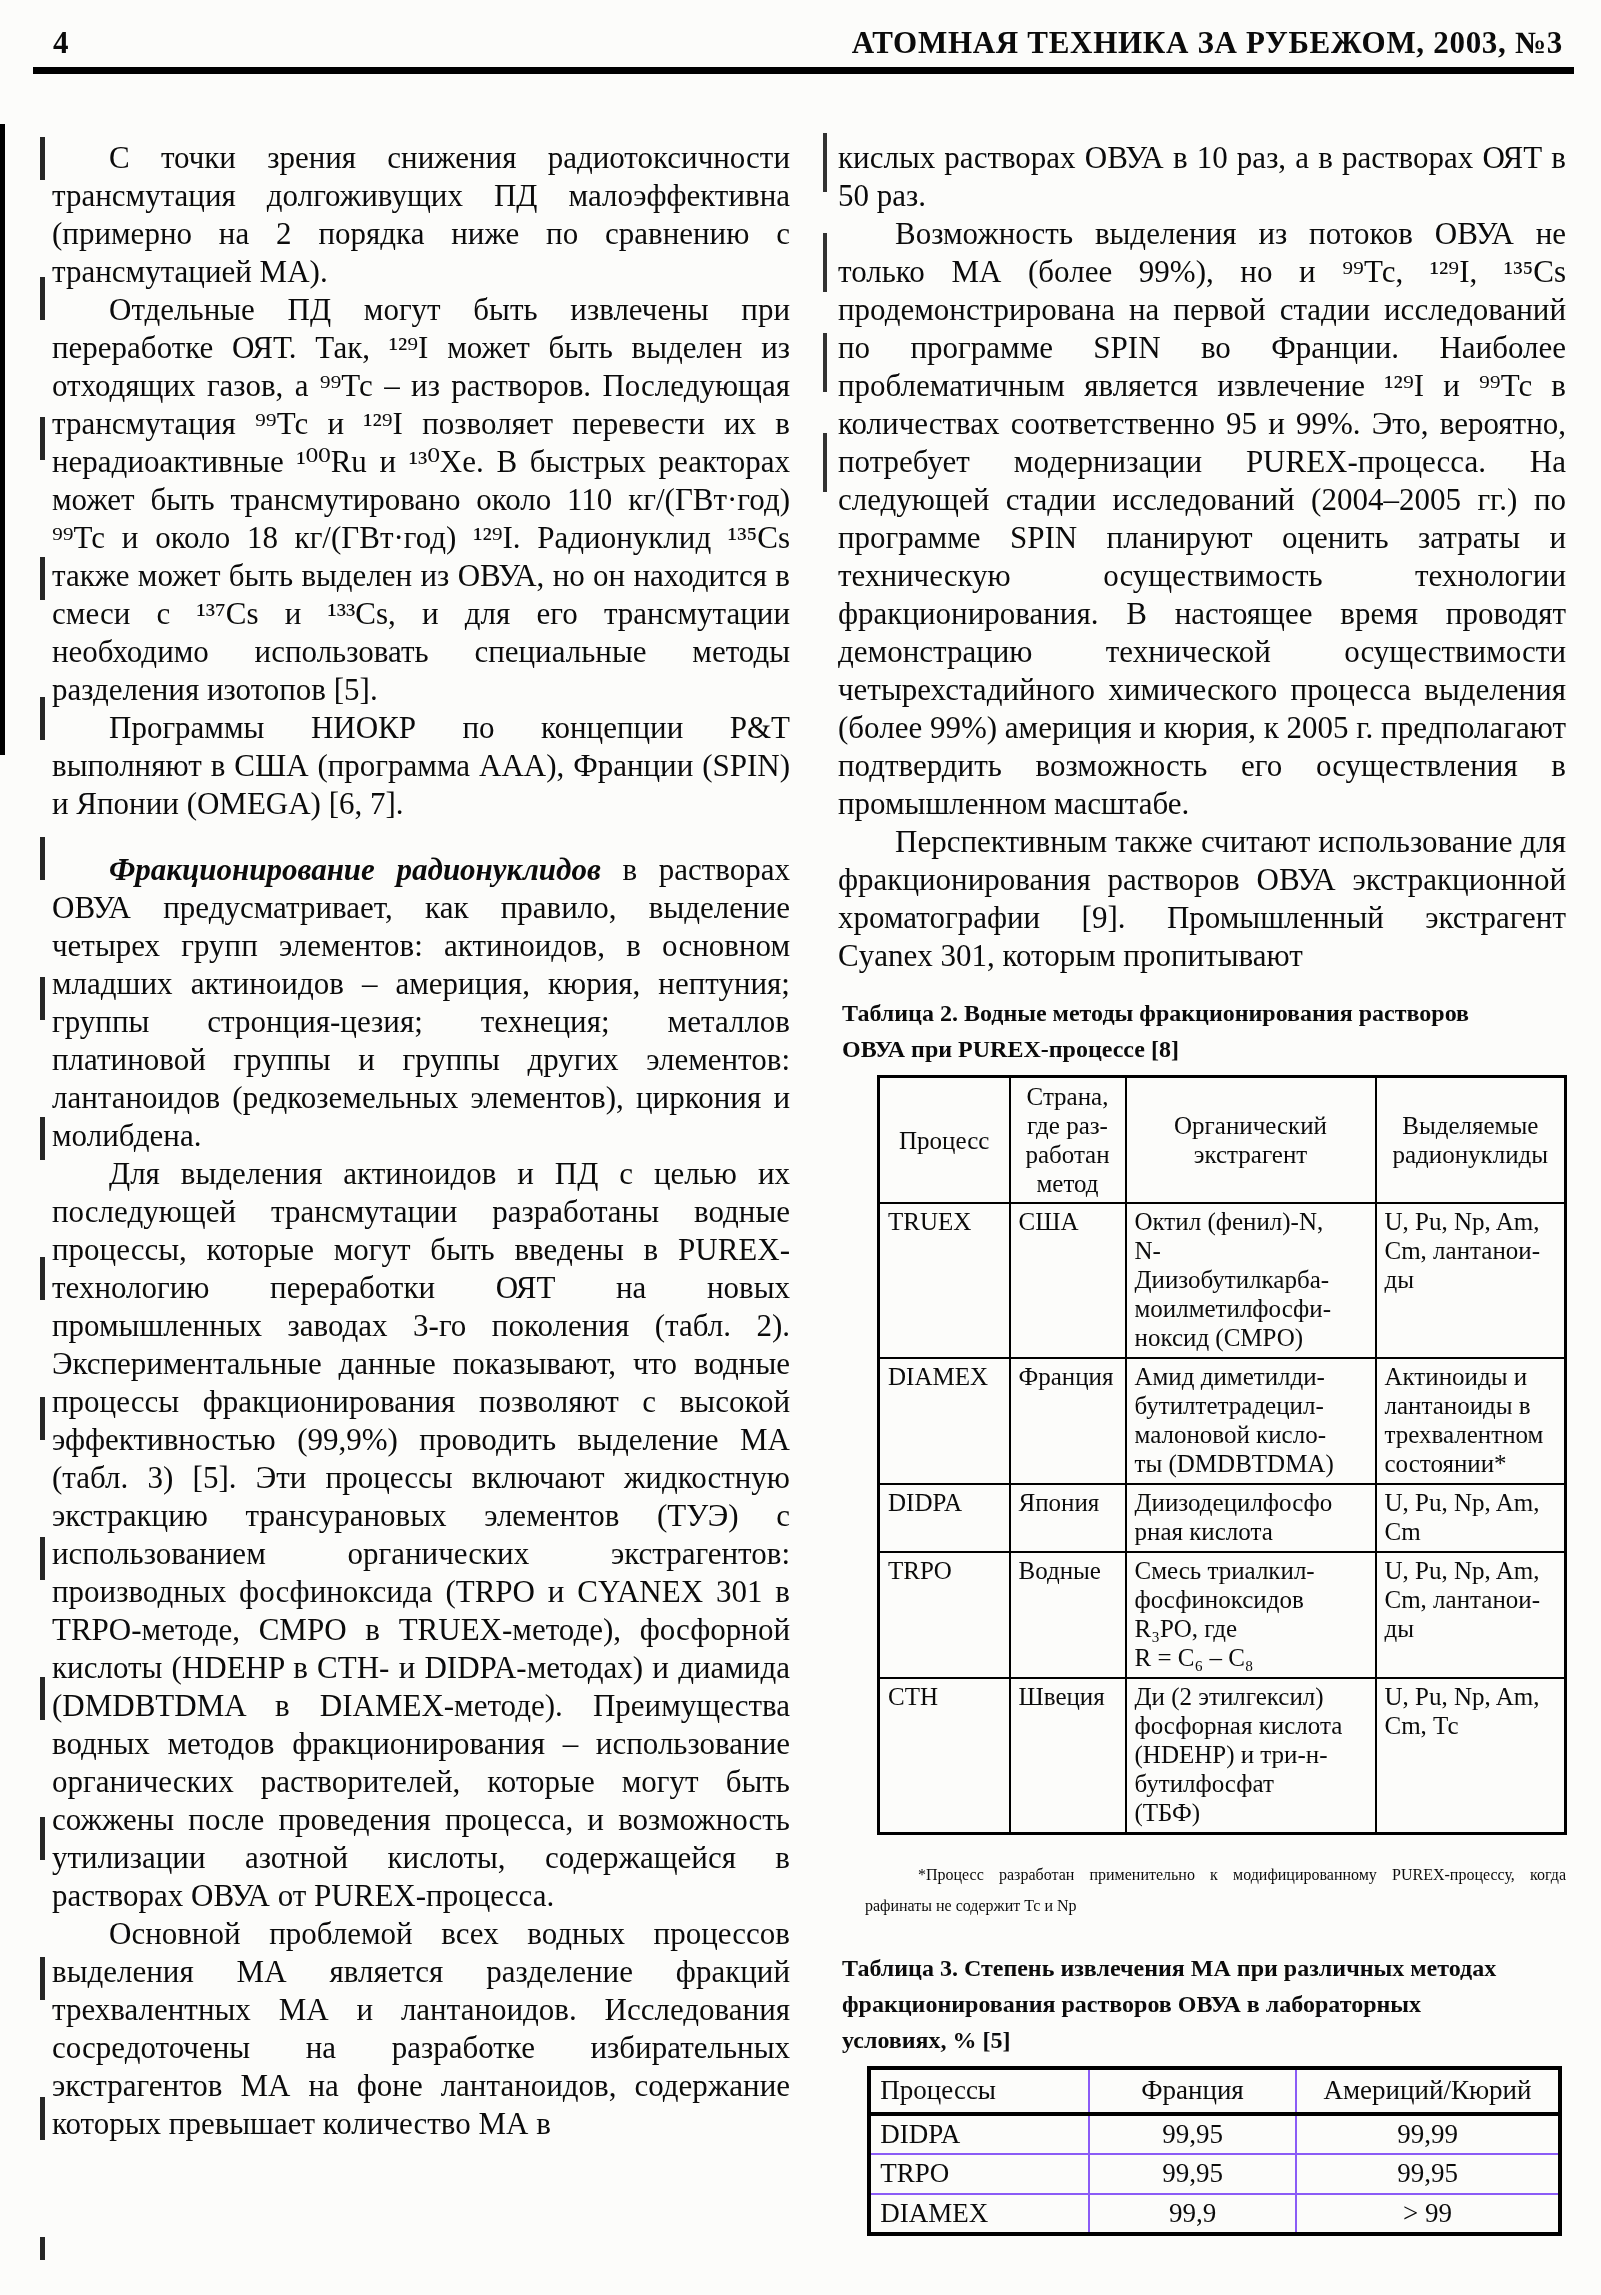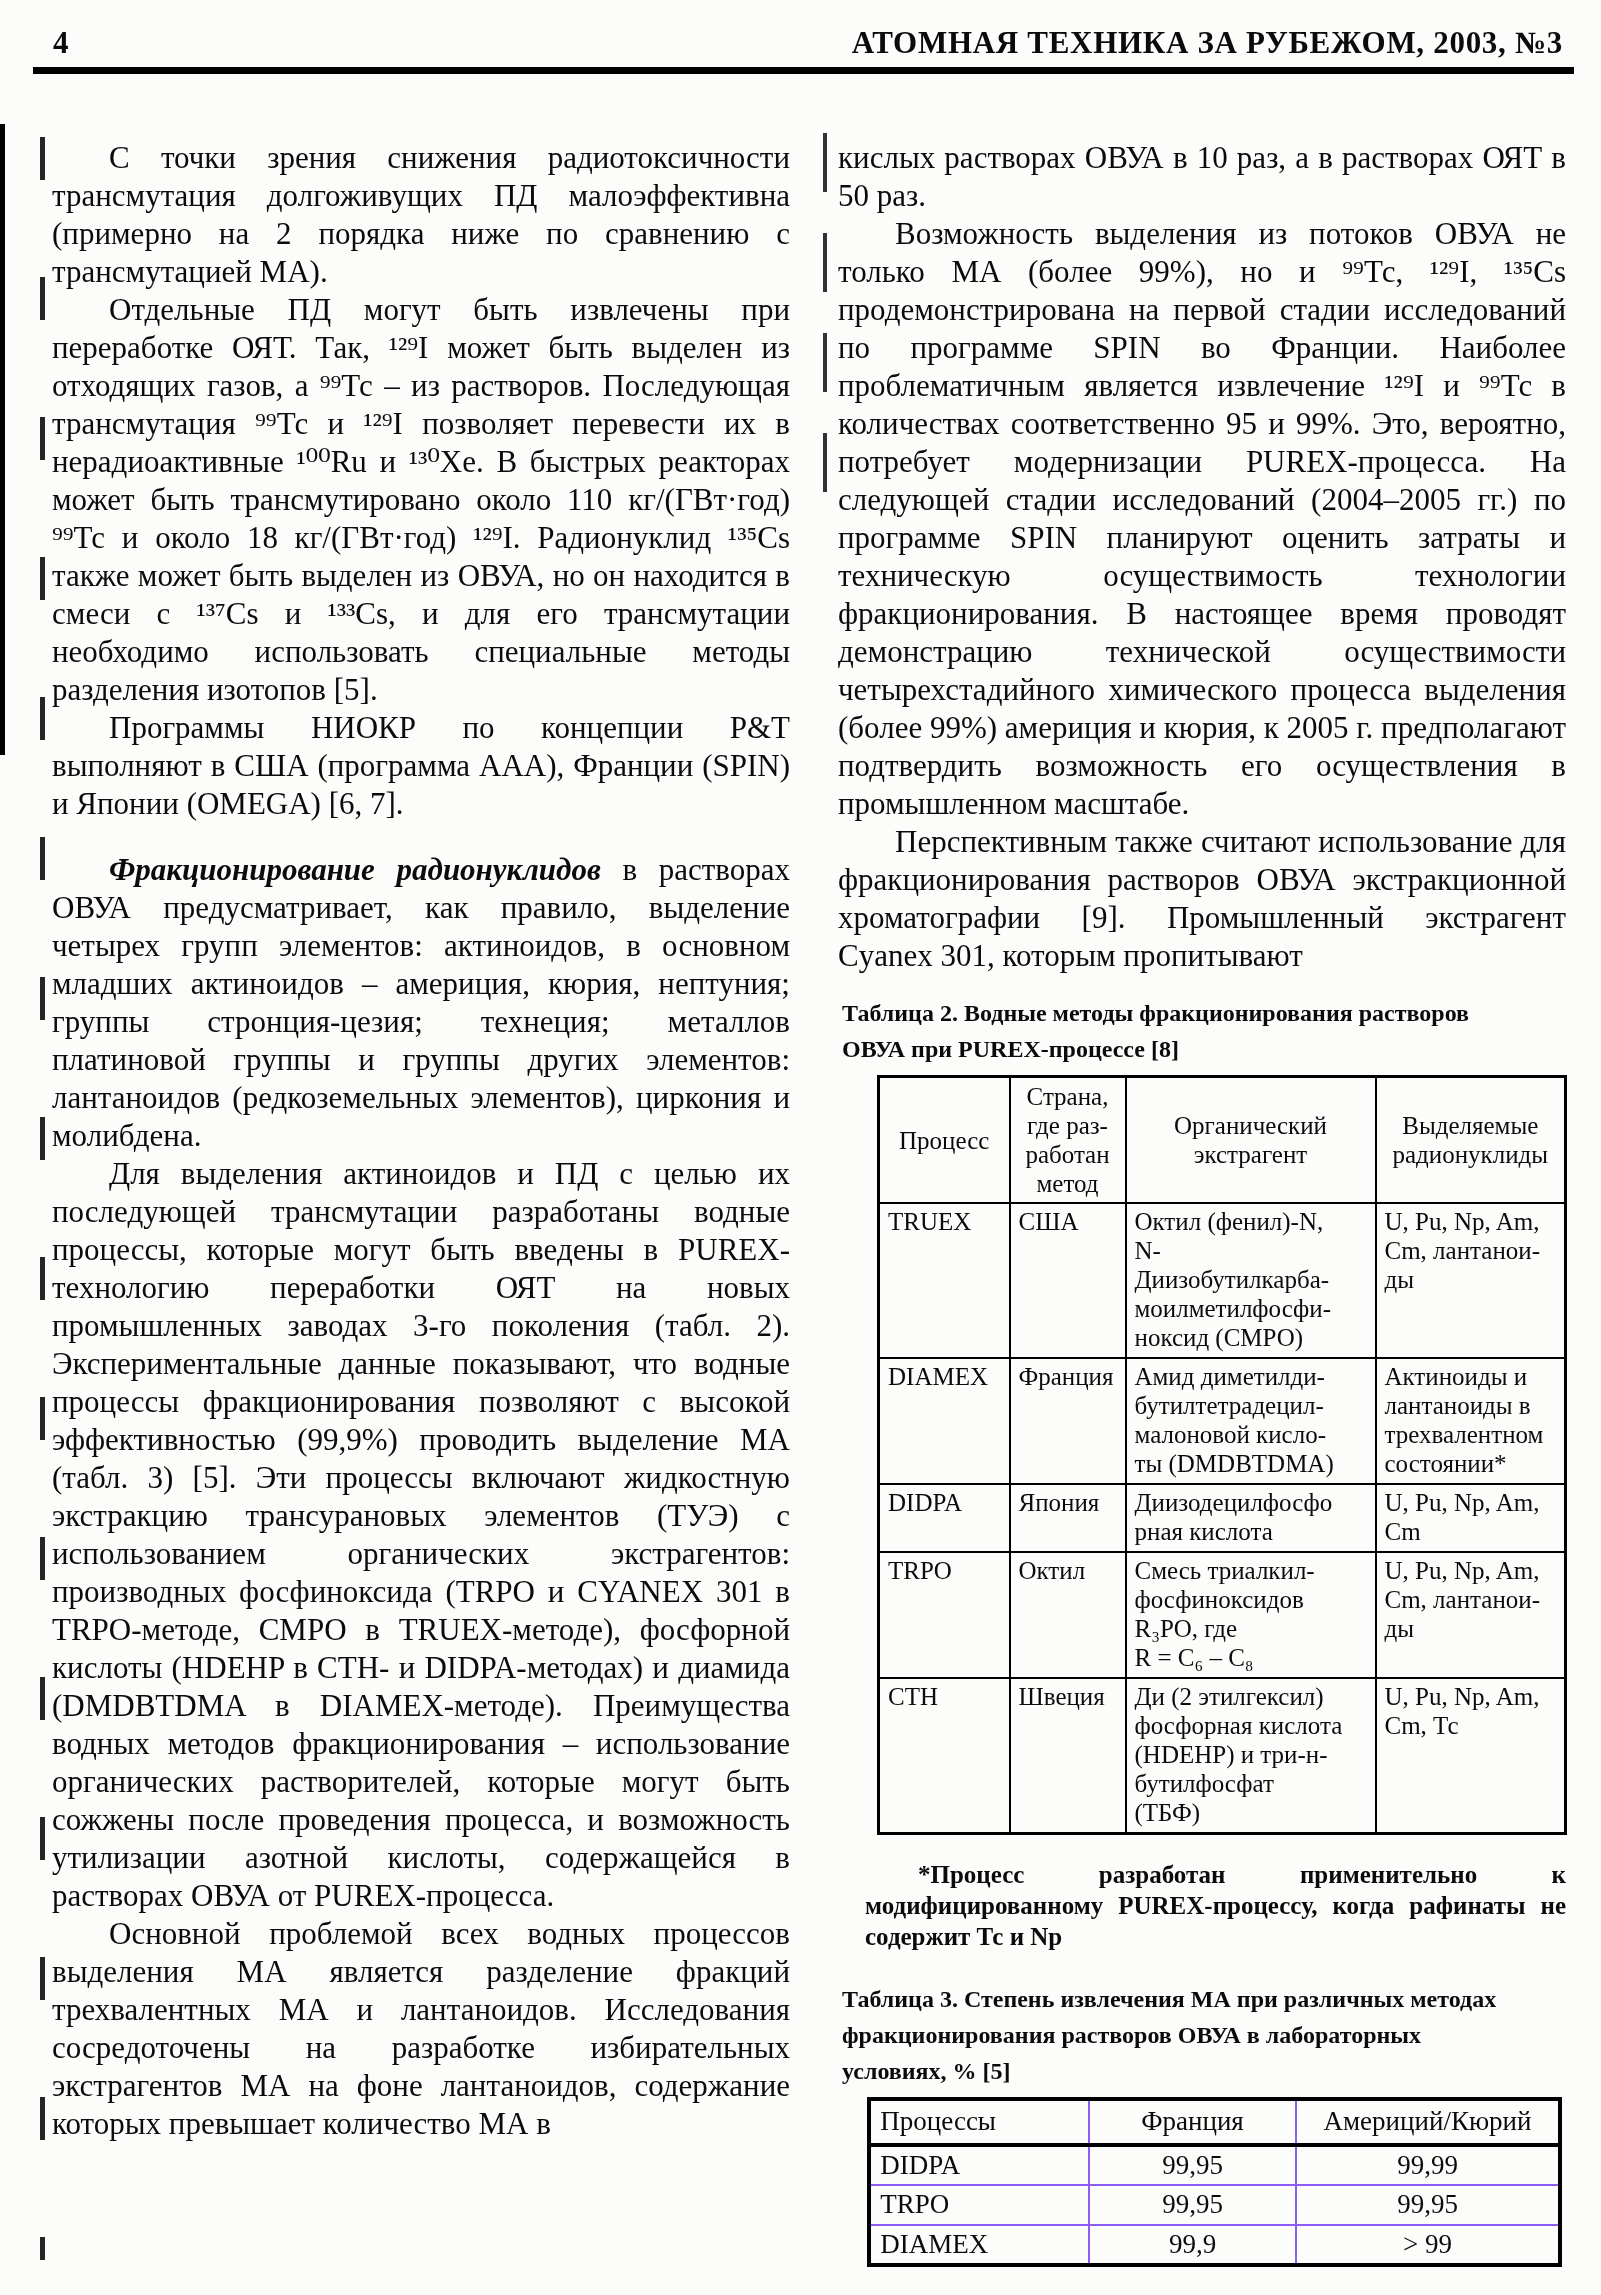--- a/index.html
+++ b/index.html
@@ -40,21 +40,21 @@
     border-collapse:collapse;table-layout:fixed;width:688px;
     margin:8px 0 0 39px;border:3.3px solid #000;
     font-size:25px;line-height:29px;
   }
   table.t2 th,table.t2 td{
     border:2px solid #000;padding:2.7px 6.7px 5.3px 8px;
     vertical-align:top;text-align:left;white-space:pre-line;font-weight:normal;
   }
   table.t2 thead th{vertical-align:middle;text-align:center;padding:4px 4px;}
   .footnote{
-    margin:24px 0 0 27px;font-size:25px;line-height:31px;font-weight:bold;
+    margin:24px 0 0 27px;font-size:16px;line-height:31px;font-weight:normal;
     text-align:justify;text-indent:53px;
   }
   .caption3{margin-top:29px;}
   table.t3{
     border-collapse:collapse;table-layout:fixed;width:692px;
     margin:8px 0 0 29px;border:4.7px solid #000;
     font-size:27px;line-height:31px;
   }
   table.t3 th,table.t3 td{border:2px solid #8b5cf6;padding:3.3px 9.3px;font-weight:normal;}
   table.t3 thead th{border-bottom:4px solid #000;padding:5.3px 9.3px;}
@@ -142,21 +142,21 @@
           <tr>
             <td>DIDPA</td>
             <td>Япония</td>
             <td>Диизодецилфосфо
 рная кислота</td>
             <td>U, Pu, Np, Am,
 Cm</td>
           </tr>
           <tr>
             <td>TRPO</td>
-            <td>Октил</td>
+            <td>Водные</td>
             <td>Смесь триалкил-
 фосфиноксидов
 R₃PO, где
 R = C₆ – C₈</td>
             <td>U, Pu, Np, Am,
 Cm, лантанои-
 ды</td>
           </tr>
           <tr>
             <td>СТН</td>

